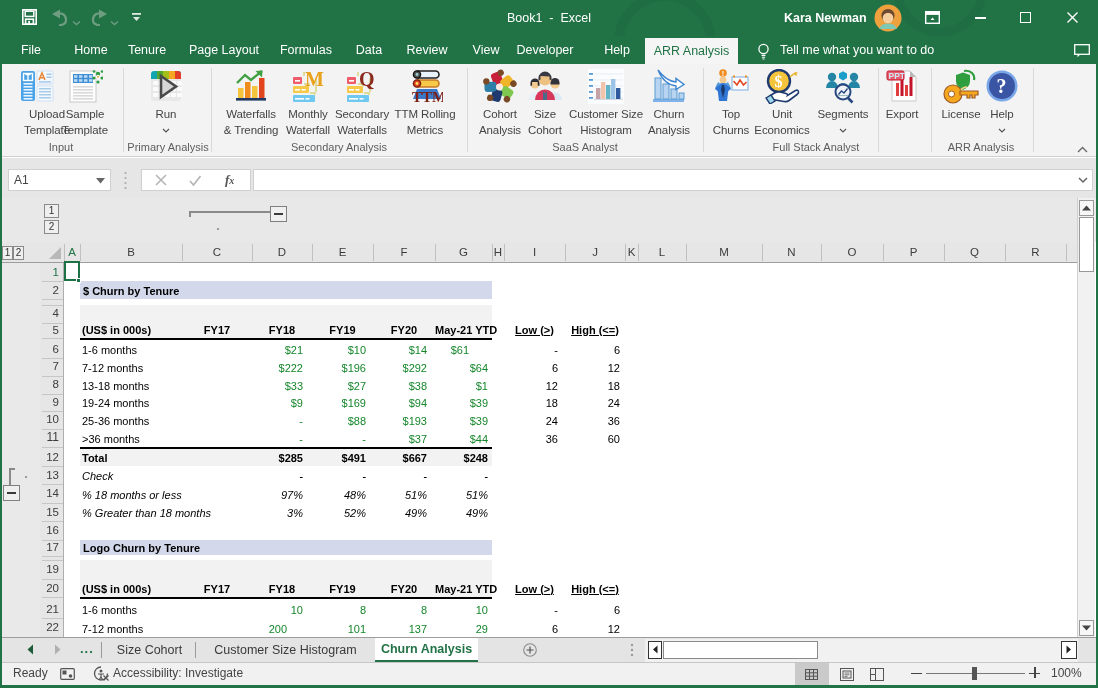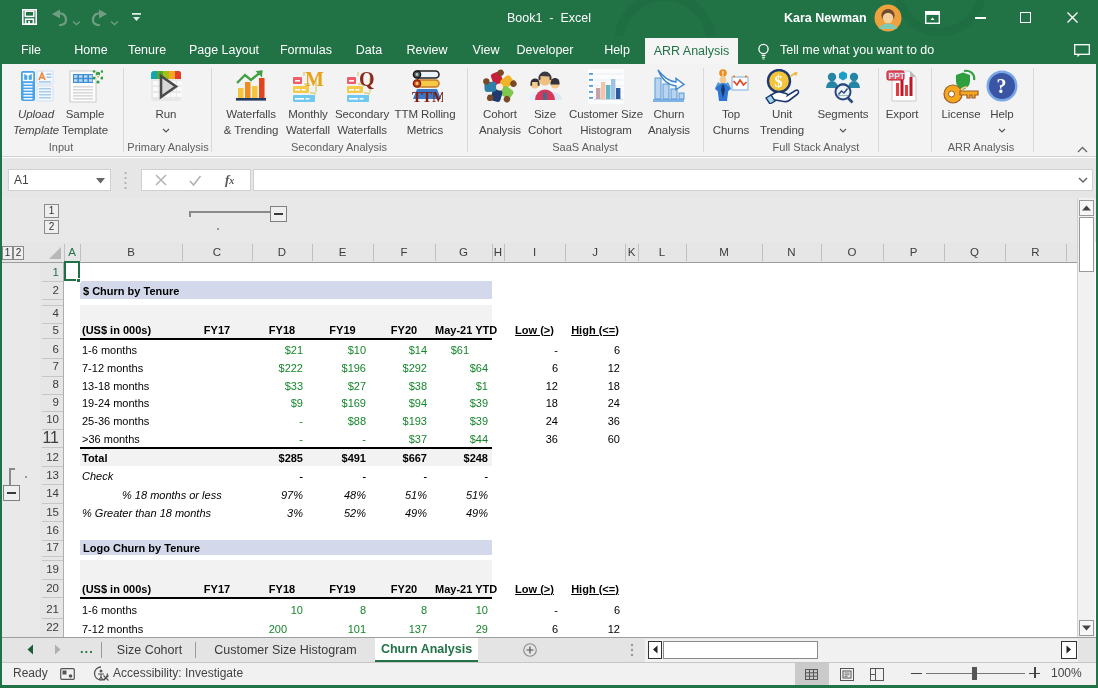--- a/index.html
+++ b/index.html
@@ -77,21 +77,21 @@
     <path d="M3.5,10.3 l0,3 3,-3 z" fill="#fff"></path>
   </svg>
 <div class="ab" style="left:0;top:64px;width:1098px;height:93px;background:#f3f3f3;border-bottom:1px solid #cfcfcf;box-sizing:border-box;"></div>
 <div class="sep" style="left:123px;"></div>
 <div class="sep" style="left:211px;"></div>
 <div class="sep" style="left:467px;"></div>
 <div class="sep" style="left:703px;"></div>
 <div class="sep" style="left:878px;"></div>
 <div class="sep" style="left:931px;"></div>
 <div class="sep" style="left:1033px;"></div>
-<div class="rbtn" style="left:7px;width:58px;font-style:italic;">
+<div class="rbtn" style="left:18px;width:58px;">
     <div style="height:41px;"></div>
     <div style="line-height:15.5px;">Upload</div>
     <div style="line-height:15.5px;">Template</div>
   </div>
 <div class="rbtn" style="left:56px;width:58px;">
     <div style="height:41px;"></div>
     <div style="line-height:15.5px;">Sample</div>
     <div style="line-height:15.5px;">Template</div>
   </div>
 <div class="rbtn" style="left:136px;width:60px;"><div style="height:41px;"></div><div style="line-height:15.5px;">Run</div><svg width="8" height="5" viewBox="0 0 8 5" style="margin-top:3px;">
@@ -138,21 +138,21 @@
     <div style="line-height:15.5px;">Analysis</div>
   </div>
 <div class="rbtn" style="left:704px;width:54px;">
     <div style="height:41px;"></div>
     <div style="line-height:15.5px;">Top</div>
     <div style="line-height:15.5px;">Churns</div>
   </div>
 <div class="rbtn" style="left:748px;width:68px;">
     <div style="height:41px;"></div>
     <div style="line-height:15.5px;">Unit</div>
-    <div style="line-height:15.5px;">Trending</div>
+    <div style="line-height:15.5px;">Economics</div>
   </div>
 <div class="rbtn" style="left:810px;width:66px;"><div style="height:41px;"></div><div style="line-height:15.5px;">Segments</div><svg width="8" height="5" viewBox="0 0 8 5" style="margin-top:3px;">
       <path d="M1,1 l3,3 3,-3" stroke="#555" fill="none" stroke-width="1.2"></path>
     </svg></div>
 <div class="rbtn" style="left:874px;width:56px;">
     <div style="height:41px;"></div>
     <div style="line-height:15.5px;">Export</div>
   </div>
 <div class="rbtn" style="left:932px;width:58px;">
     <div style="height:41px;"></div>
@@ -500,21 +500,21 @@
 <div class="ab" style="left:40px;top:340.5px;width:19px;height:17.69999999999999px;line-height:17.69999999999999px;text-align:right;font-size:11.5px;color:#3c3c3c;">6</div>
 <div class="ab" style="left:42px;top:358.2px;width:21px;height:1px;background:#c6c6c6;"></div>
 <div class="ab" style="left:40px;top:358.2px;width:19px;height:17.69999999999999px;line-height:17.69999999999999px;text-align:right;font-size:11.5px;color:#3c3c3c;">7</div>
 <div class="ab" style="left:42px;top:375.9px;width:21px;height:1px;background:#c6c6c6;"></div>
 <div class="ab" style="left:40px;top:375.9px;width:19px;height:17.700000000000045px;line-height:17.700000000000045px;text-align:right;font-size:11.5px;color:#3c3c3c;">8</div>
 <div class="ab" style="left:42px;top:393.6px;width:21px;height:1px;background:#c6c6c6;"></div>
 <div class="ab" style="left:40px;top:393.6px;width:19px;height:17.69999999999999px;line-height:17.69999999999999px;text-align:right;font-size:11.5px;color:#3c3c3c;">9</div>
 <div class="ab" style="left:42px;top:411.3px;width:21px;height:1px;background:#c6c6c6;"></div>
 <div class="ab" style="left:40px;top:411.3px;width:19px;height:17.69999999999999px;line-height:17.69999999999999px;text-align:right;font-size:11.5px;color:#3c3c3c;">10</div>
 <div class="ab" style="left:42px;top:429px;width:21px;height:1px;background:#c6c6c6;"></div>
-<div class="ab" style="left:40px;top:429px;width:19px;height:17.80000000000001px;line-height:17.80000000000001px;text-align:right;font-size:16px;color:#3c3c3c;">11</div>
+<div class="ab" style="left:40px;top:429px;width:19px;height:17.80000000000001px;line-height:17.80000000000001px;text-align:right;font-size:12px;color:#3c3c3c;">11</div>
 <div class="ab" style="left:42px;top:446.8px;width:21px;height:1px;background:#c6c6c6;"></div>
 <div class="ab" style="left:40px;top:449px;width:19px;height:16.5px;line-height:16.5px;text-align:right;font-size:11.5px;color:#3c3c3c;">12</div>
 <div class="ab" style="left:42px;top:465.5px;width:21px;height:1px;background:#c6c6c6;"></div>
 <div class="ab" style="left:40px;top:465.5px;width:19px;height:18.5px;line-height:18.5px;text-align:right;font-size:11.5px;color:#3c3c3c;">13</div>
 <div class="ab" style="left:42px;top:484px;width:21px;height:1px;background:#c6c6c6;"></div>
 <div class="ab" style="left:40px;top:484px;width:19px;height:18.80000000000001px;line-height:18.80000000000001px;text-align:right;font-size:11.5px;color:#3c3c3c;">14</div>
 <div class="ab" style="left:42px;top:502.8px;width:21px;height:1px;background:#c6c6c6;"></div>
 <div class="ab" style="left:40px;top:502.8px;width:19px;height:18.400000000000034px;line-height:18.400000000000034px;text-align:right;font-size:11.5px;color:#3c3c3c;">15</div>
 <div class="ab" style="left:42px;top:521.2px;width:21px;height:1px;background:#c6c6c6;"></div>
 <div class="ab" style="left:40px;top:521.2px;width:19px;height:18.399999999999977px;line-height:18.399999999999977px;text-align:right;font-size:11.5px;color:#3c3c3c;">16</div>
@@ -597,21 +597,21 @@
 <div class="cell" style="left:82px;top:450.5px;height:15px;line-height:15px;font-weight:bold;color:#000;">Total</div>
 <div class="cell" style="left:223px;top:450.5px;width:80px;height:15px;line-height:15px;text-align:right;font-weight:bold;color:#000;">$285</div>
 <div class="cell" style="left:286px;top:450.5px;width:80px;height:15px;line-height:15px;text-align:right;font-weight:bold;color:#000;">$491</div>
 <div class="cell" style="left:347px;top:450.5px;width:80px;height:15px;line-height:15px;text-align:right;font-weight:bold;color:#000;">$667</div>
 <div class="cell" style="left:408px;top:450.5px;width:80px;height:15px;line-height:15px;text-align:right;font-weight:bold;color:#000;">$248</div>
 <div class="cell" style="left:82px;top:469px;height:15px;line-height:15px;font-style:italic;color:#000;">Check</div>
 <div class="cell" style="left:223px;top:469px;width:80px;height:15px;line-height:15px;text-align:right;font-style:italic;color:#000;">-</div>
 <div class="cell" style="left:286px;top:469px;width:80px;height:15px;line-height:15px;text-align:right;font-style:italic;color:#000;">-</div>
 <div class="cell" style="left:347px;top:469px;width:80px;height:15px;line-height:15px;text-align:right;font-style:italic;color:#000;">-</div>
 <div class="cell" style="left:408px;top:469px;width:80px;height:15px;line-height:15px;text-align:right;font-style:italic;color:#000;">-</div>
-<div class="cell" style="left:82px;top:487.8px;height:15px;line-height:15px;font-style:italic;color:#000;margin-left:40px;">% 18 months or less</div>
+<div class="cell" style="left:82px;top:487.8px;height:15px;line-height:15px;font-style:italic;color:#000;">% 18 months or less</div>
 <div class="cell" style="left:223px;top:487.8px;width:80px;height:15px;line-height:15px;text-align:right;font-style:italic;color:#000;">97%</div>
 <div class="cell" style="left:286px;top:487.8px;width:80px;height:15px;line-height:15px;text-align:right;font-style:italic;color:#000;">48%</div>
 <div class="cell" style="left:347px;top:487.8px;width:80px;height:15px;line-height:15px;text-align:right;font-style:italic;color:#000;">51%</div>
 <div class="cell" style="left:408px;top:487.8px;width:80px;height:15px;line-height:15px;text-align:right;font-style:italic;color:#000;">51%</div>
 <div class="cell" style="left:82px;top:506.20000000000005px;height:15px;line-height:15px;font-style:italic;color:#000;">% Greater than 18 months</div>
 <div class="cell" style="left:223px;top:506.20000000000005px;width:80px;height:15px;line-height:15px;text-align:right;font-style:italic;color:#000;">3%</div>
 <div class="cell" style="left:286px;top:506.20000000000005px;width:80px;height:15px;line-height:15px;text-align:right;font-style:italic;color:#000;">52%</div>
 <div class="cell" style="left:347px;top:506.20000000000005px;width:80px;height:15px;line-height:15px;text-align:right;font-style:italic;color:#000;">49%</div>
 <div class="cell" style="left:408px;top:506.20000000000005px;width:80px;height:15px;line-height:15px;text-align:right;font-style:italic;color:#000;">49%</div>
 <div class="cell" style="left:83px;top:540.5px;height:15px;line-height:15px;font-weight:bold;color:#000;">Logo Churn by Tenure</div>

